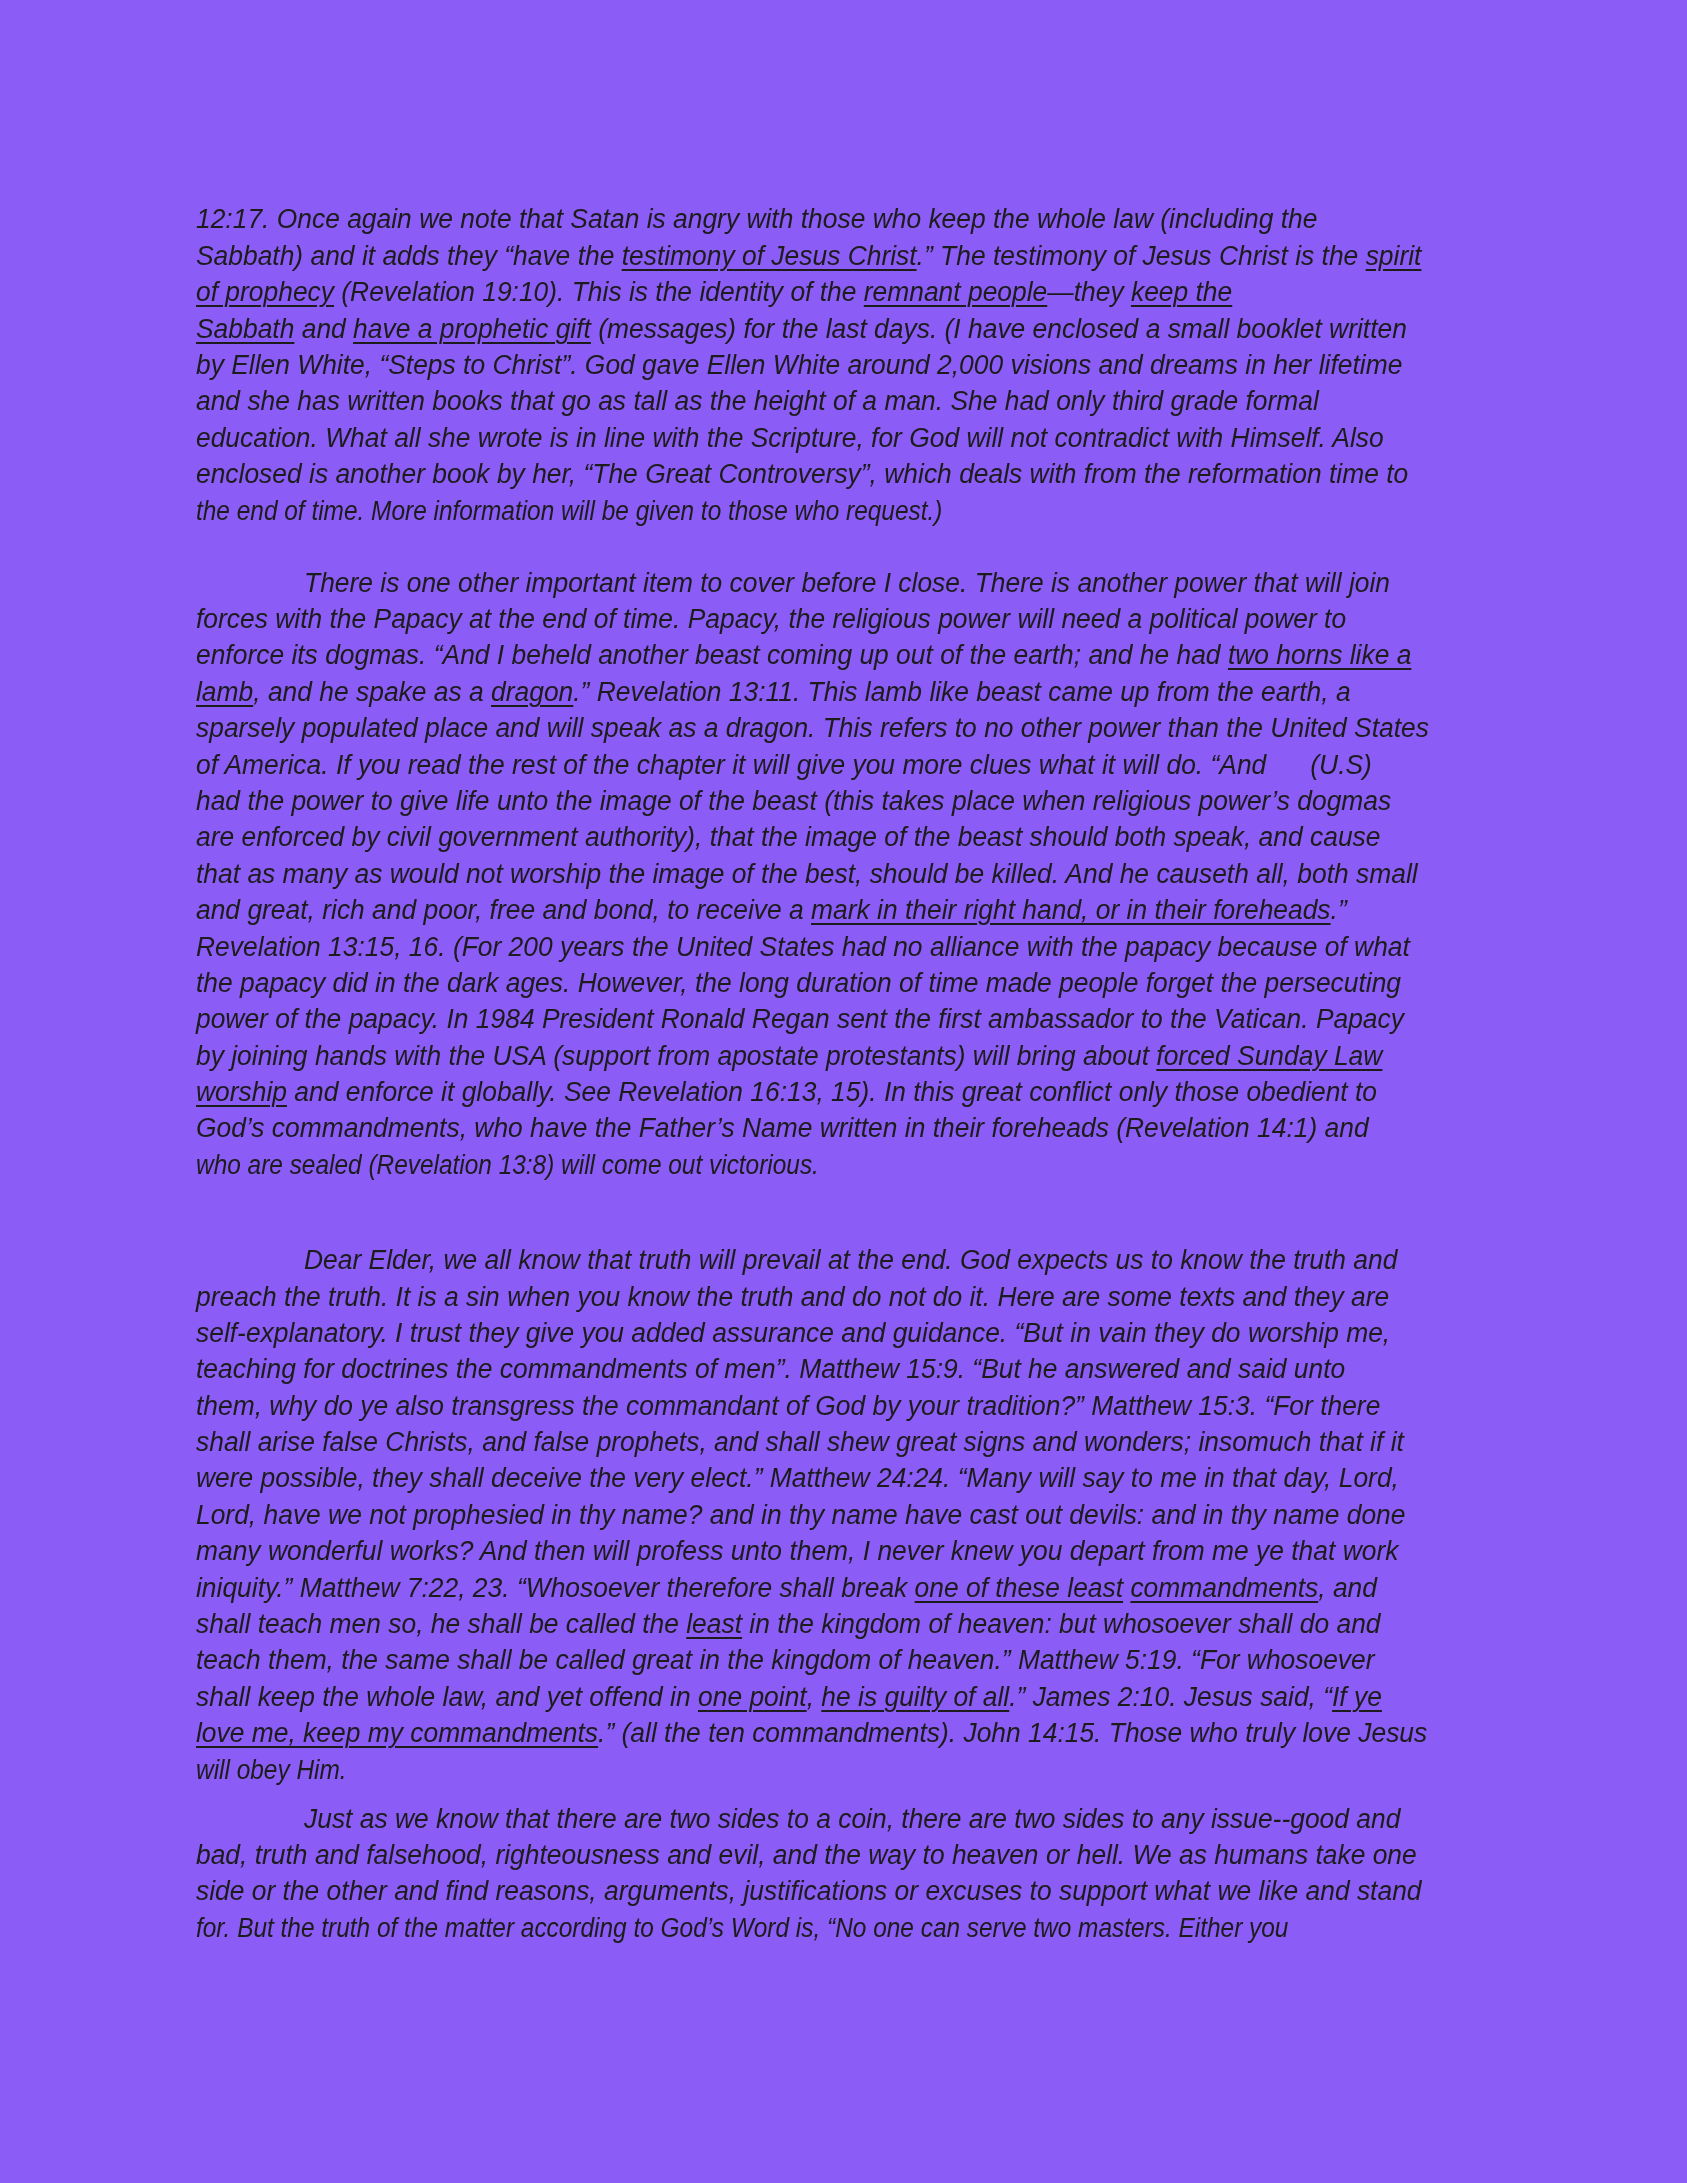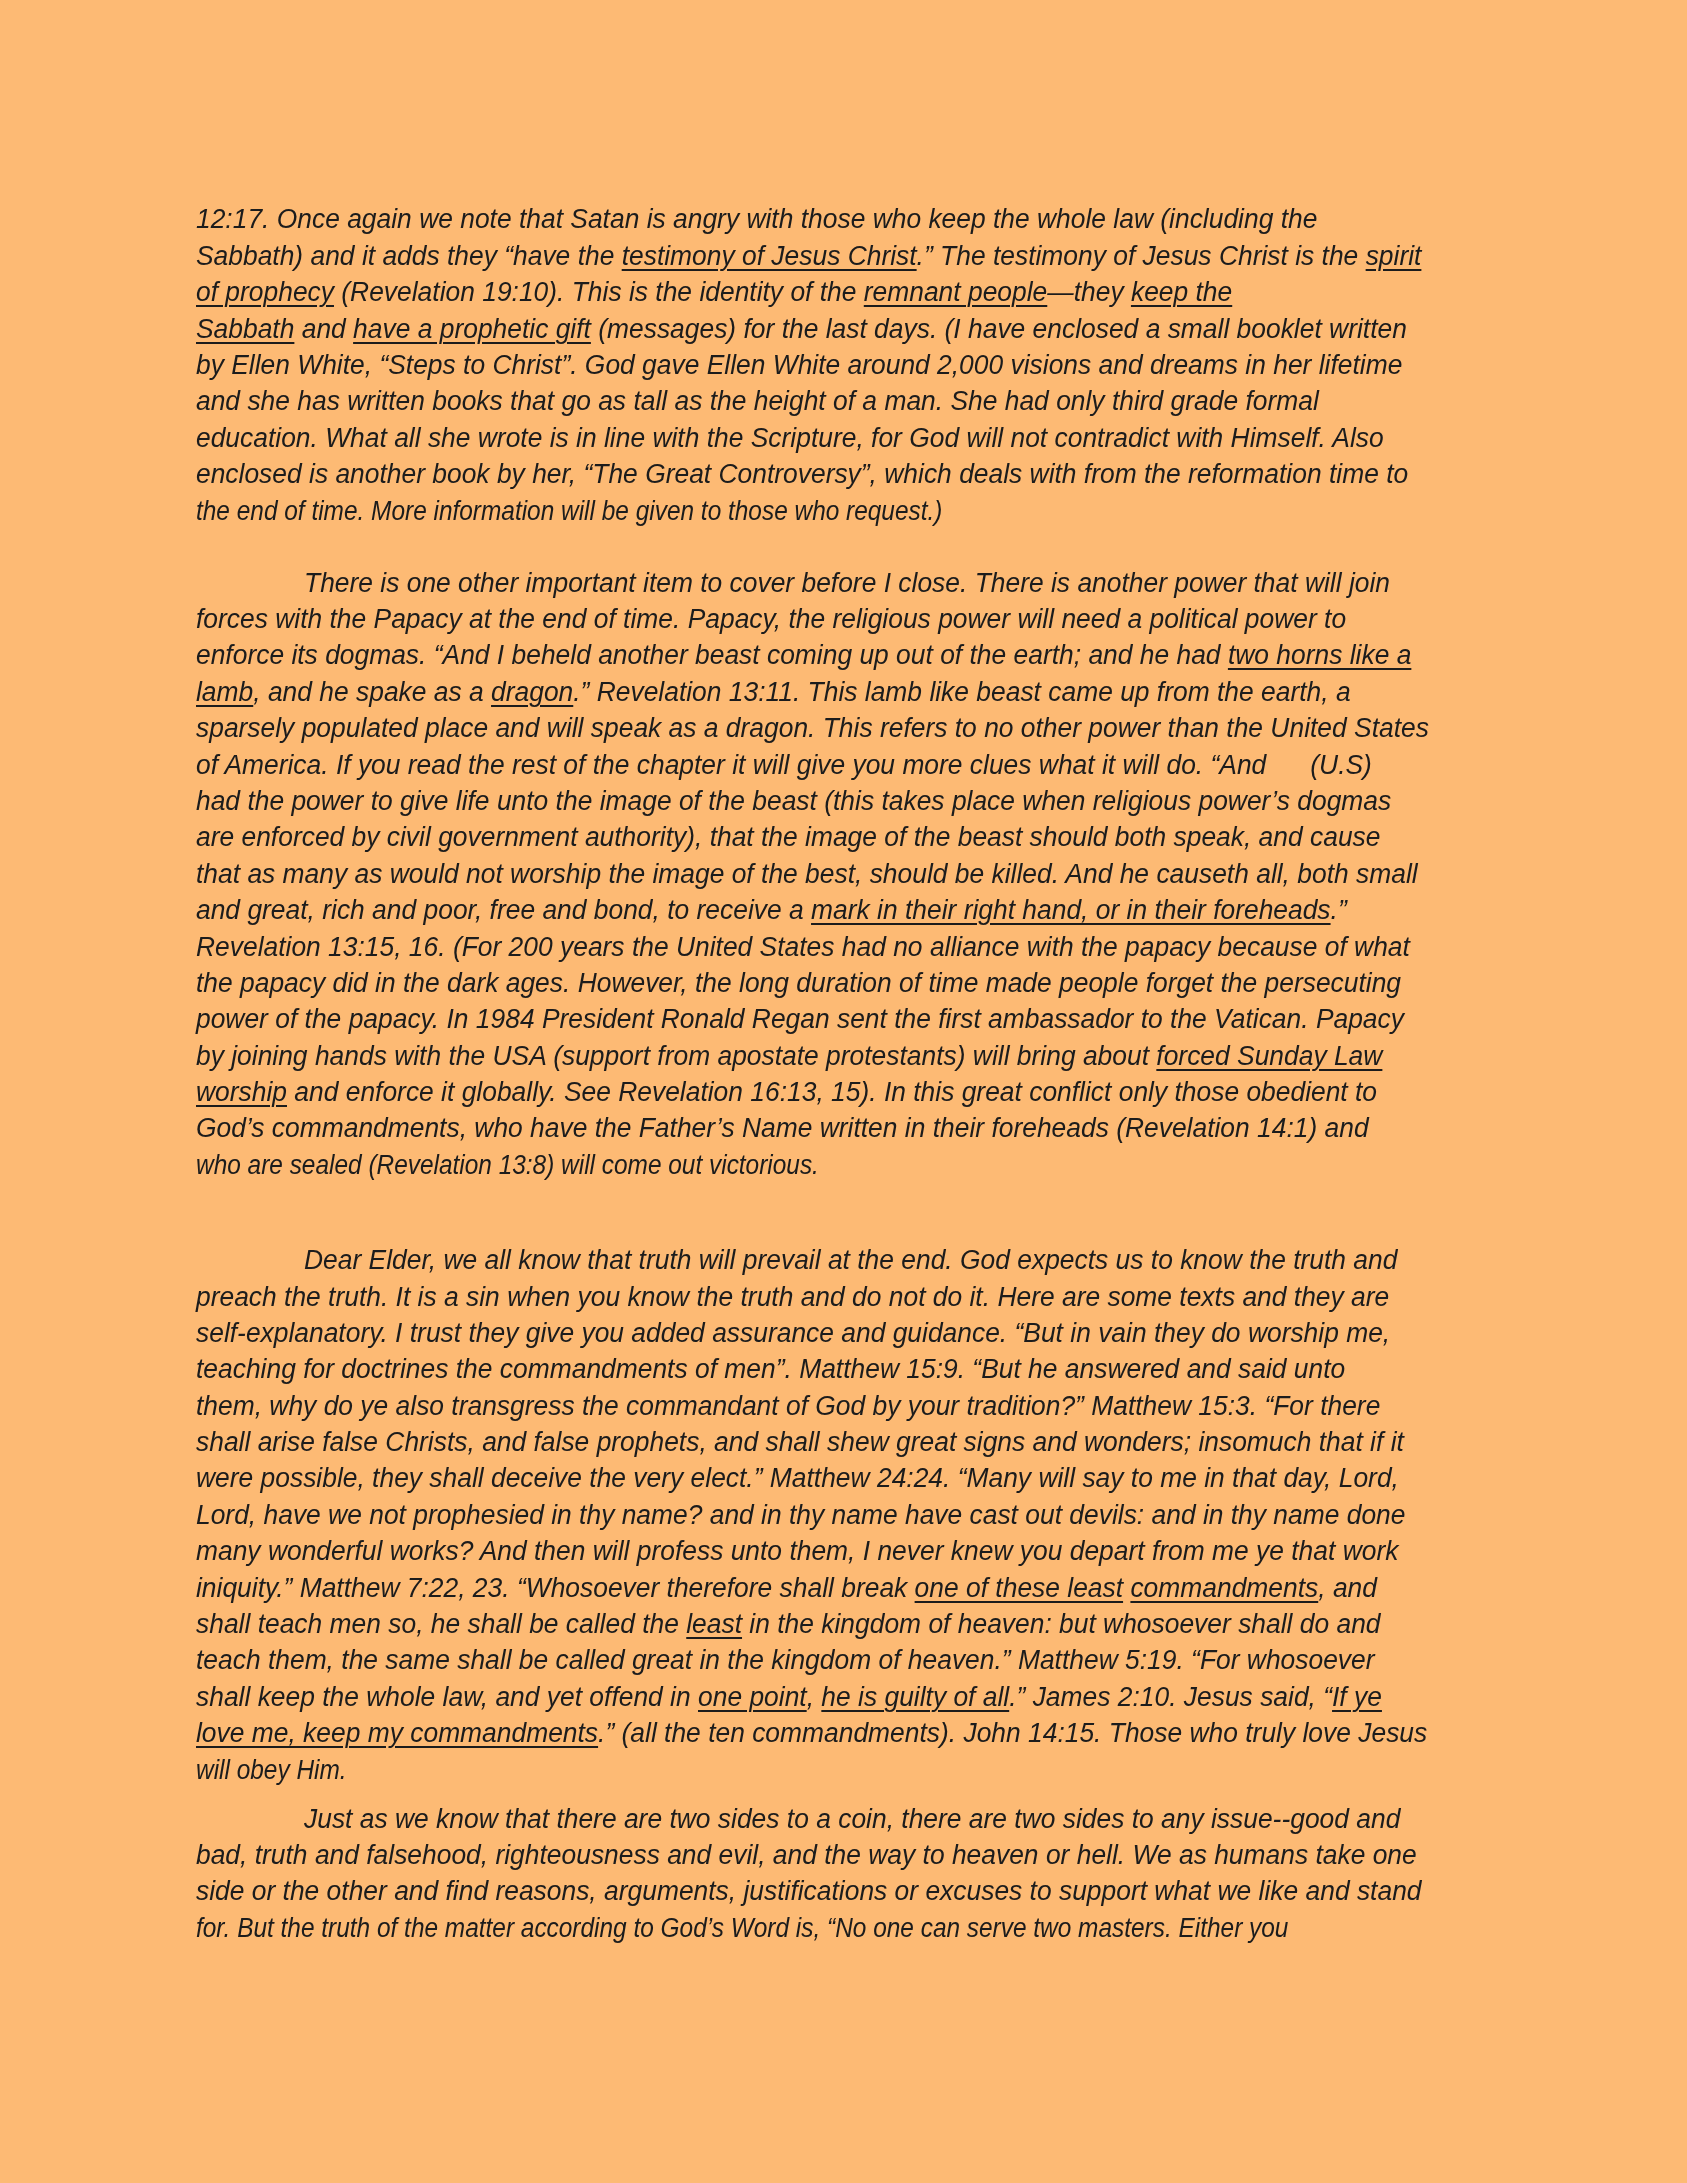--- a/index.html
+++ b/index.html
@@ -1,17 +1,17 @@
 <!DOCTYPE html>
 <html style="font-size:10.6px"><head>
 <meta charset="utf-8">
 <style>
   html, body { margin: 0; padding: 0; background: #ffffff; }
   body { width: 1687px; height: 2183px; position: relative; overflow: hidden; }
-  .page { position: absolute; left: 0; top: 0; width: 1687px; height: 2183px; background: #fdba74; }
+  .page { position: absolute; left: 0; top: 0; width: 1687px; height: 2183px; background: #8b5cf6; }
   .line {
     position: absolute;
     left: 196px;
     height: 37px;
     white-space: pre;
     font-family: "Liberation Sans", sans-serif;
     font-style: italic;
     font-size: 28.4px;
     line-height: 37px;
     color: #1c1c1c;

